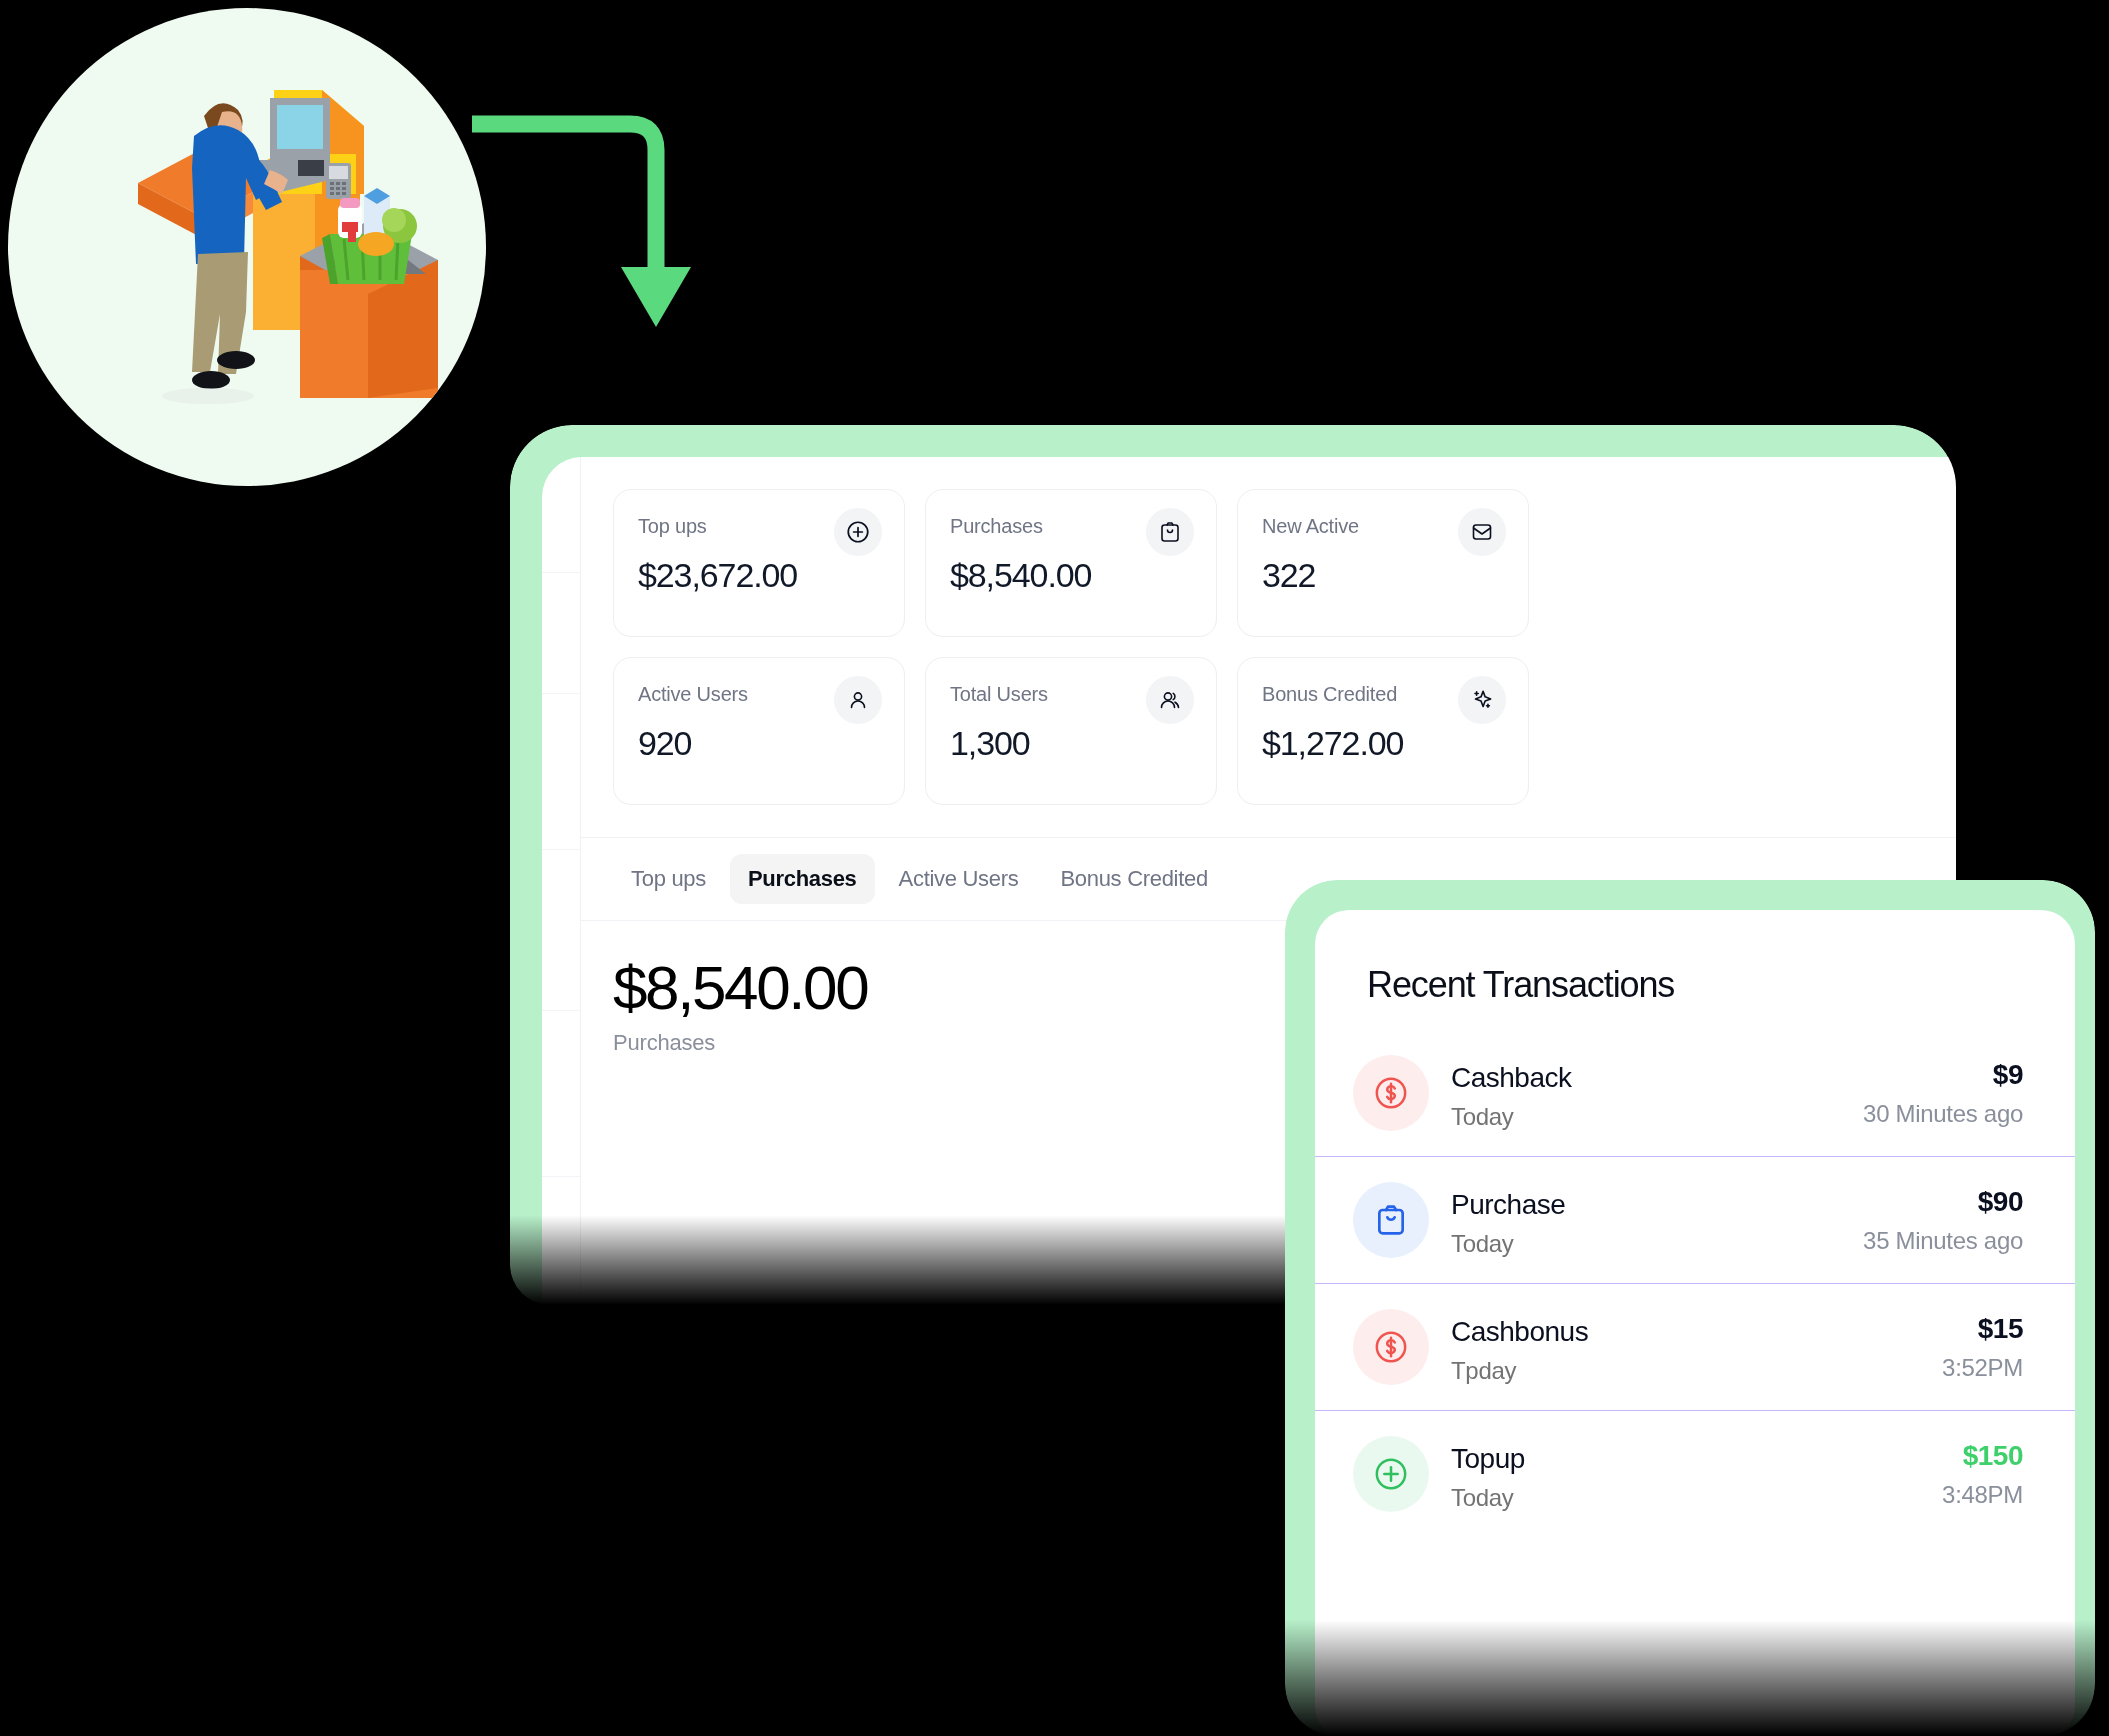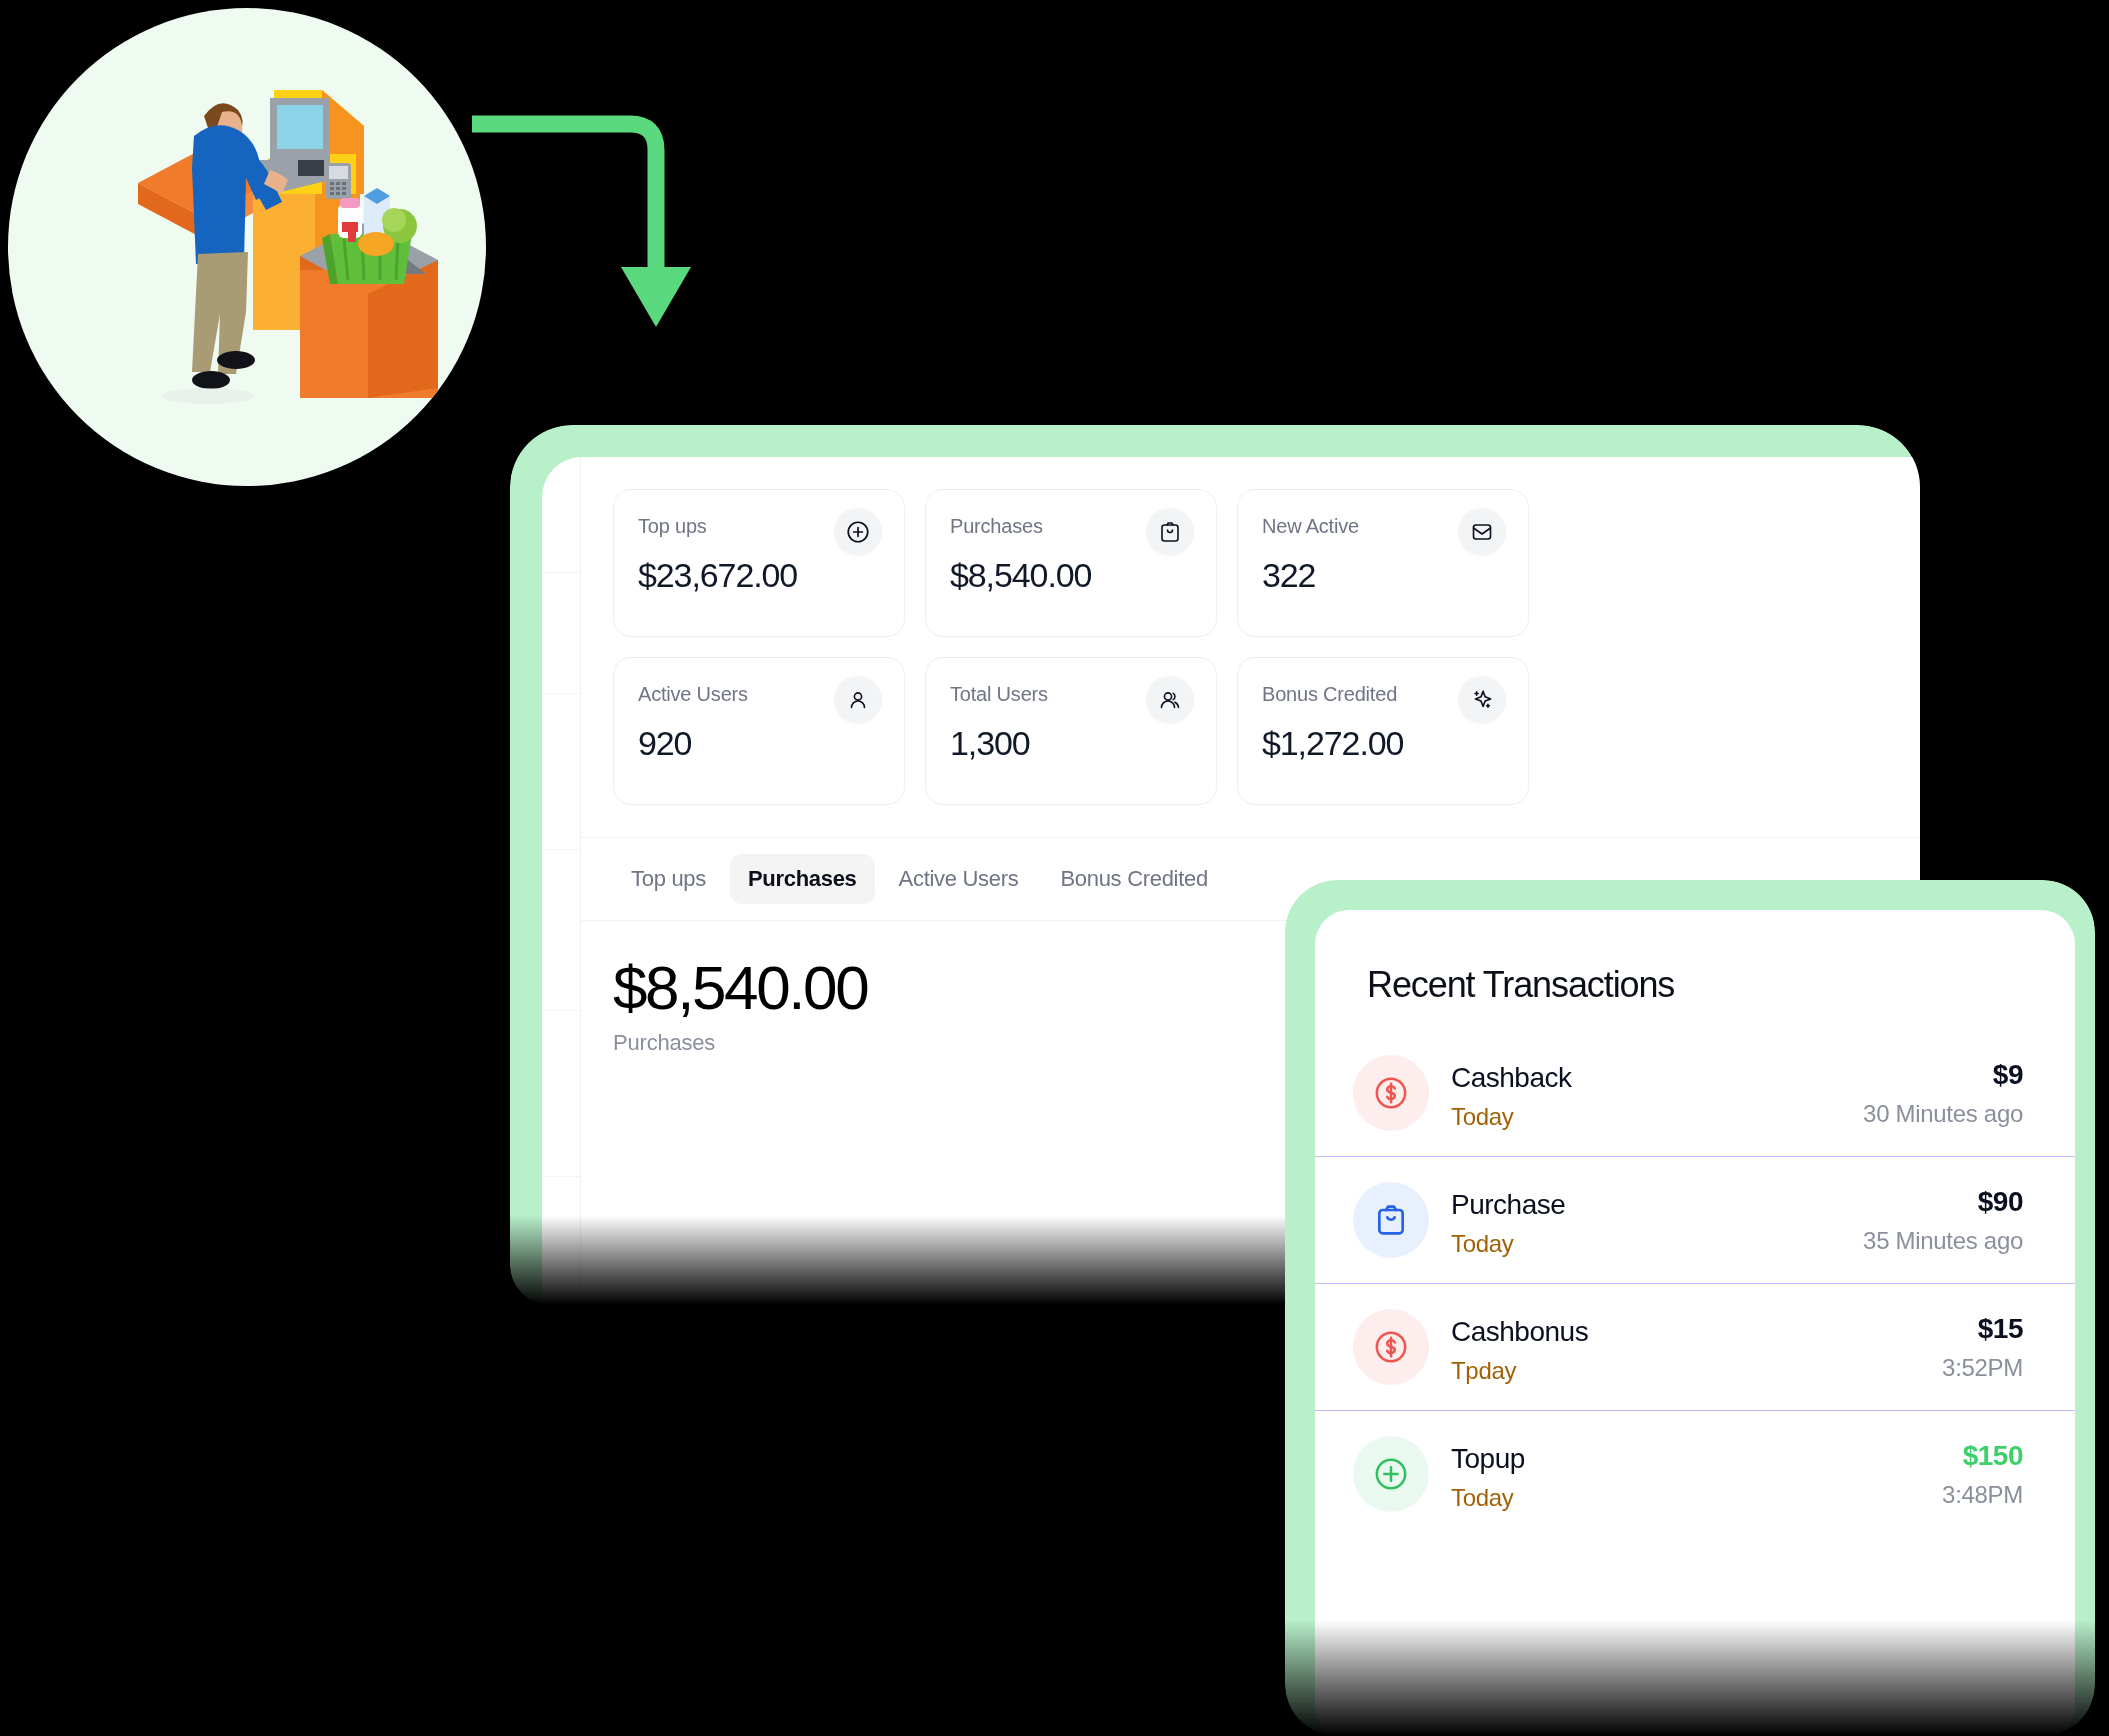--- a/index.html
+++ b/index.html
@@ -42,20 +42,21 @@
   .dash-frame {
     position: absolute;
     left: 510px;
     top: 425px;
     width: 1410px;
     height: 880px;
     background: #B8F0CA;
     border-radius: 62px 62px 40px 40px;
     -webkit-mask-image: linear-gradient(to bottom, #000 0px, #000 790px, rgba(0,0,0,0) 880px);
     mask-image: linear-gradient(to bottom, #000 0px, #000 790px, rgba(0,0,0,0) 880px);
+    padding-left: 36px;
   }
   .dash-card {
     position: absolute;
     left: 32px;
     top: 32px;
     right: 0px;
     bottom: 0px;
     background: #FFFFFF;
     border-radius: 40px 0 0 0;
     overflow: hidden;
@@ -218,21 +219,21 @@
   .tx-mid { flex: 1 1 auto; min-width: 0; margin-top: 6px; }
   .tx-name {
     font-size: 28px;
     color: #0B1020;
     letter-spacing: -0.5px;
     line-height: 1.2;
   }
   .tx-sub {
     margin-top: 8px;
     font-size: 24px;
-    color: #a16207;
+    color: #737373;
     letter-spacing: -0.3px;
   }
   .tx-right { text-align: right; flex: 0 0 auto; }
   .tx-amount {
     font-size: 28px;
     font-weight: 700;
     color: #0B1020;
     letter-spacing: -0.5px;
     line-height: 1.2;
   }

